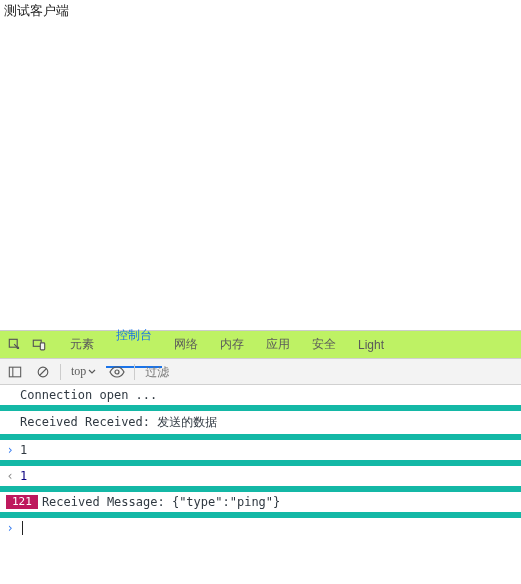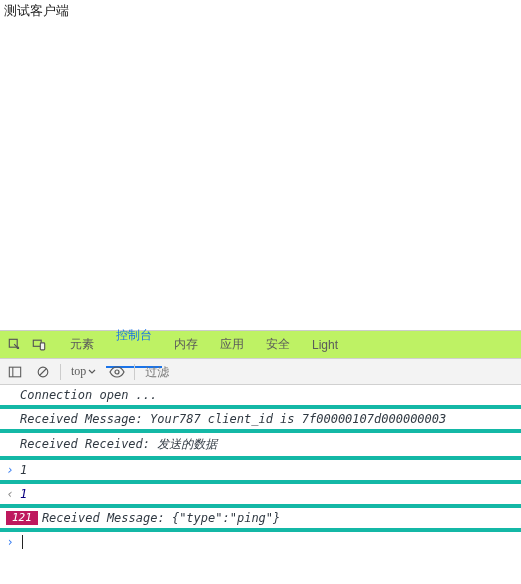--- a/index.html
+++ b/index.html
@@ -10,21 +10,21 @@
   .tabbar { display: flex; align-items: center; height: 28px; border-bottom: 1px solid #d0d0d0; background: #bef264; padding-left: 4px; gap: 2px; }
   .tabbar .icon-btn { width: 22px; height: 22px; display: flex; align-items: center; justify-content: center; color: #555; }
   .tab { padding: 6px 10px; font-size: 12px; color: #5a5a5a; }
   .tab.active { color: #1a73e8; border-bottom: 2px solid #1a73e8; padding-bottom: 22px; }
   .toolbar { display: flex; align-items: center; height: 26px; border-bottom: 1px solid #d0d0d0; background: #f3f3f3; padding-left: 4px; gap: 6px; }
   .toolbar .icon-btn { width: 22px; height: 22px; display: flex; align-items: center; justify-content: center; color: #5a5a5a; }
   .toolbar .context { font-size: 12px; color: #5a5a5a; display: flex; align-items: center; gap: 2px; padding: 0 4px; font-family: Liberation Serif, serif; }
   .toolbar .divider { width: 1px; height: 16px; background: #ccc; }
   .filter-input { border: none; background: transparent; font-size: 12px; padding: 2px 4px; width: 60px; outline: none; color: #444; }
   .console-body { font-family: Menlo, Consolas, monospace; font-size: 12px; }
-  .log-row { display: flex; align-items: flex-end; padding: 3px 0 3px 4px; border-bottom: 4px solid #14b8a6; gap: 4px; min-height: 18px; font-style: italic; }
+  .log-row { display: flex; align-items: flex-end; padding: 3px 0 3px 4px; border-bottom: 6px solid #14b8a6; gap: 4px; min-height: 18px; }
   .gutter { width: 12px; flex-shrink: 0; text-align: center; color: #888; font-family: Menlo, Consolas, monospace; line-height: 14px; }
   .prompt-in { color: #367cf1; }
   .prompt-out { color: #888; }
   .log-msg { flex: 1; color: #303942; word-break: break-all; }
   .result { color: #0b0080; }
   .pill { background: #be185d; color: #fff; border-radius: 0; padding: 0 6px; line-height: 14px; font-size: 11px; text-align: center; flex-shrink: 0; margin-left: 2px; }
   .input-row { display: flex; align-items: center; padding: 3px 0 3px 4px; gap: 4px; }
   .console-input { border: none; outline: none; font-family: Menlo, Consolas, monospace; font-size: 12px; flex: 1; }
   .caret { border-left: 1px solid #222; height: 14px; margin-left: 2px; }
   svg { display: block; }
@@ -47,20 +47,21 @@
     </div>
     <div class="icon-btn">
       <svg width="14" height="14" viewBox="0 0 16 16">
           <rect x="1.5" y="2.5" width="9" height="7" fill="none" stroke="#555" stroke-width="1.3"></rect>
           <rect x="9.5" y="5.5" width="5" height="8" rx="1" fill="#f3f3f3" stroke="#555" stroke-width="1.3"></rect>
         </svg>
     </div>
     <div style="width:6px"></div>
     <div class="tab">元素</div>
     <div class="tab active">控制台</div>
+    <div class="tab">网络</div>
     <div class="tab">内存</div>
     <div class="tab">应用</div>
     <div class="tab">安全</div>
     <div class="tab">Light</div>
   </div>
 
   <div class="toolbar">
     <div class="icon-btn">
       <svg width="14" height="14" viewBox="0 0 16 16">
           <rect x="1.5" y="2.5" width="13" height="11" fill="none" stroke="#5a5a5a" stroke-width="1.2"></rect>
@@ -90,24 +91,20 @@
     <input class="filter-input" placeholder="过滤" style="">
   </div>
 
   <div class="console-body">
     <div class="log-row">
       <div class="gutter"></div>
       <div class="log-msg">Connection open ...</div>
     </div>
     <div class="log-row">
       <div class="gutter"></div>
-      <div class="log-msg">Received Message: Your787 client_id is 7f00000107d000000003</div>
-    </div>
-    <div class="log-row">
-      <div class="gutter"></div>
       <div class="log-msg">Received Received: 发送的数据</div>
     </div>
     <div class="log-row">
       <div class="gutter prompt-in">›</div>
       <div class="log-msg">1</div>
     </div>
     <div class="log-row">
       <div class="gutter prompt-out">‹</div>
       <div class="log-msg result">1</div>
     </div>

